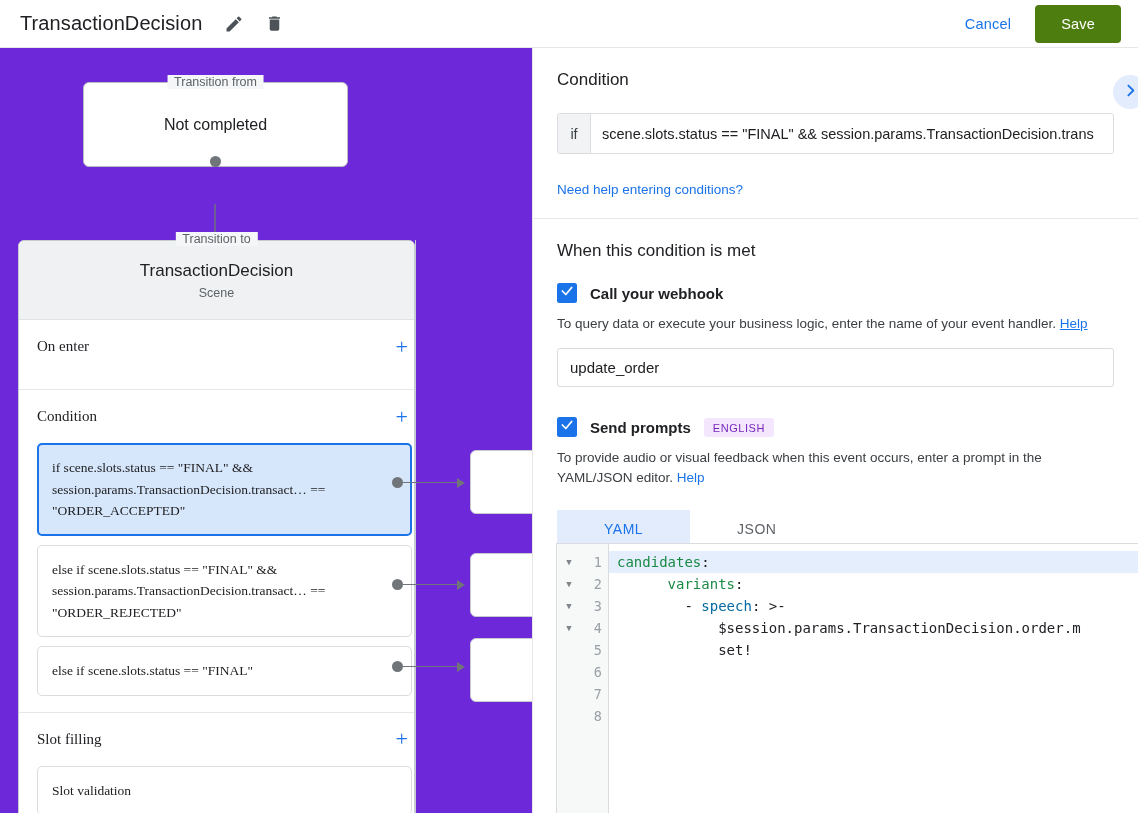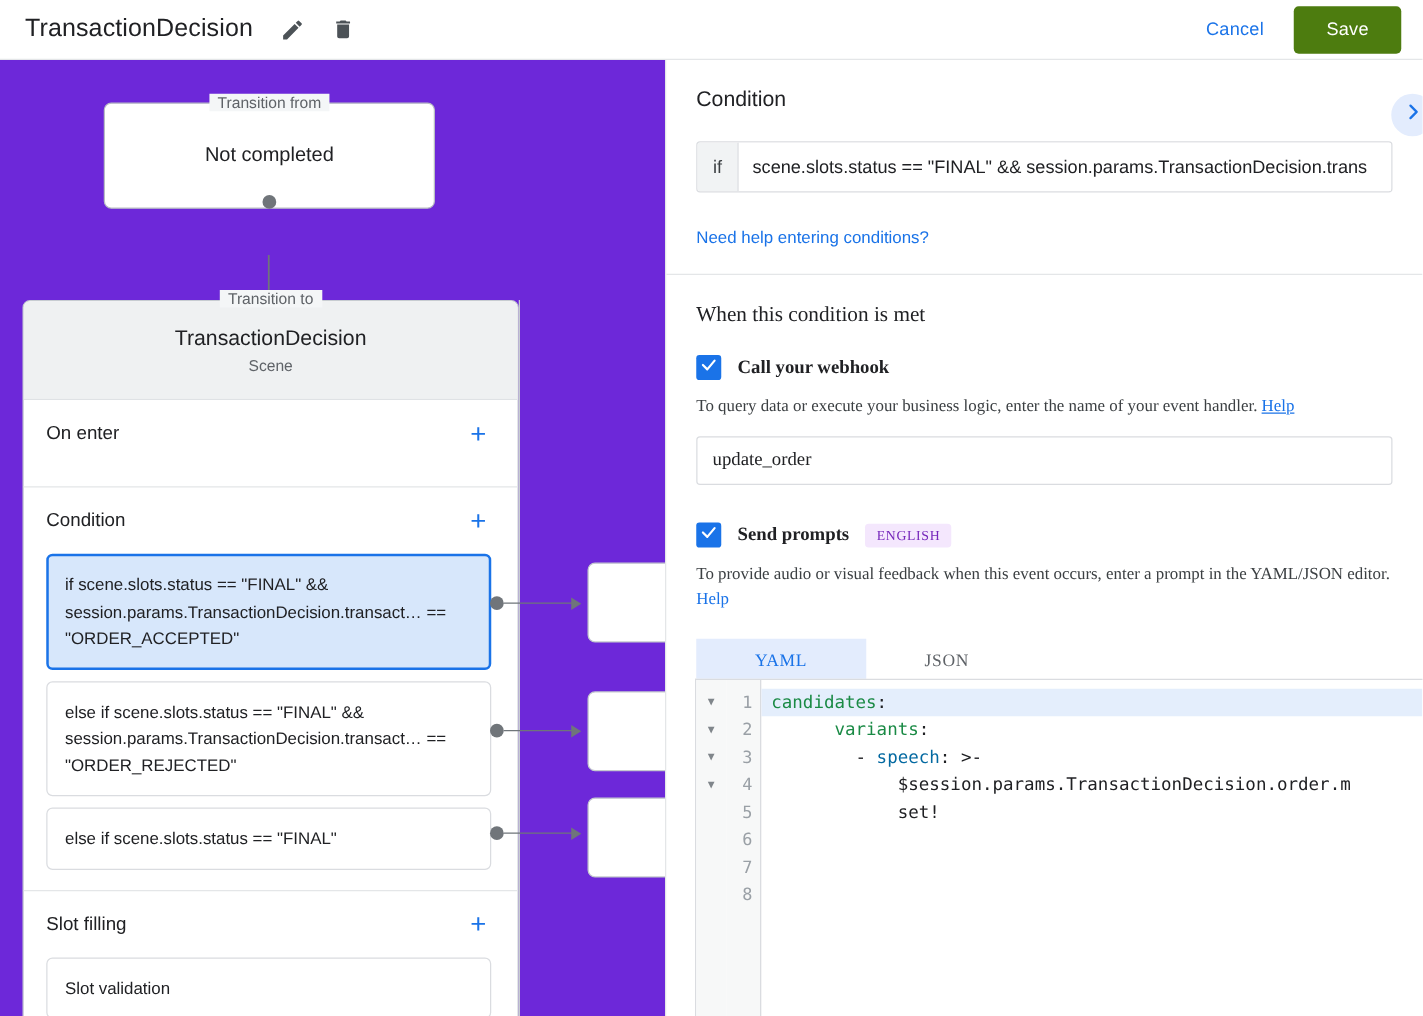--- a/index.html
+++ b/index.html
@@ -93,21 +93,21 @@
     height: 79px;
     background: #eff1f2;
     border-radius: 5px 5px 0 0;
     border-bottom: 1px solid #dfe2e5;
     display: flex; flex-direction: column;
     align-items: center; justify-content: center;
   }
   #scene-name { font-size: 17px; color: #202124; }
   #scene-type { font-size: 12.5px; color: #5f6368; margin-top: 5px; }
 
-  .section { border-bottom: 1px solid #e4e6e8; padding: 0 21px 16px 18px; }
+  .section { border-bottom: 1px solid #e4e6e8; padding: 0 2px 16px 18px; font-family: Liberation Serif, serif; }
   .section:last-child { border-bottom: none; }
   .section-head {
     display: flex; align-items: center; justify-content: space-between;
     height: 53px;
   }
   .section-title { font-size: 15px; color: #202124; }
   .plus-btn {
     font-size: 22px; color: #1a73e8; line-height: 1;
     cursor: pointer; padding: 2px 4px; font-weight: 300;
     user-select: none;
@@ -192,21 +192,21 @@
     font-family: inherit; font-size: 14.5px; color: #202124;
     padding: 0 11px; background: #fff;
     white-space: nowrap; overflow: hidden;
   }
   #help-link {
     display: inline-block; margin-top: 28px;
     font-size: 13.5px; color: #1a73e8;
     text-decoration: none; cursor: pointer;
   }
 
-  #met-block { padding: 22px 24px 0 24px; font-family: Liberation Serif, serif; }
+  #met-block { padding: 22px 24px 0 24px; }
   #met-heading { font-size: 17px; color: #202124; margin-bottom: 22px; }
   .check-row { display: flex; align-items: center; gap: 13px; }
   .checkbox {
     width: 20px; height: 20px; border-radius: 2.5px;
     background: #1a73e8;
     display: flex; align-items: center; justify-content: center;
     cursor: pointer; flex: 0 0 auto;
   }
   .check-label { font-size: 15px; font-weight: 700; color: #202124; }
   .badge {

